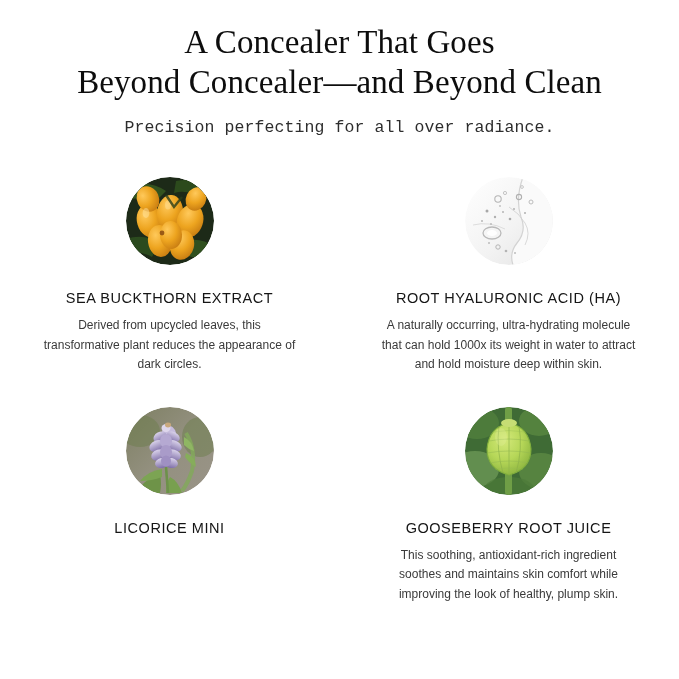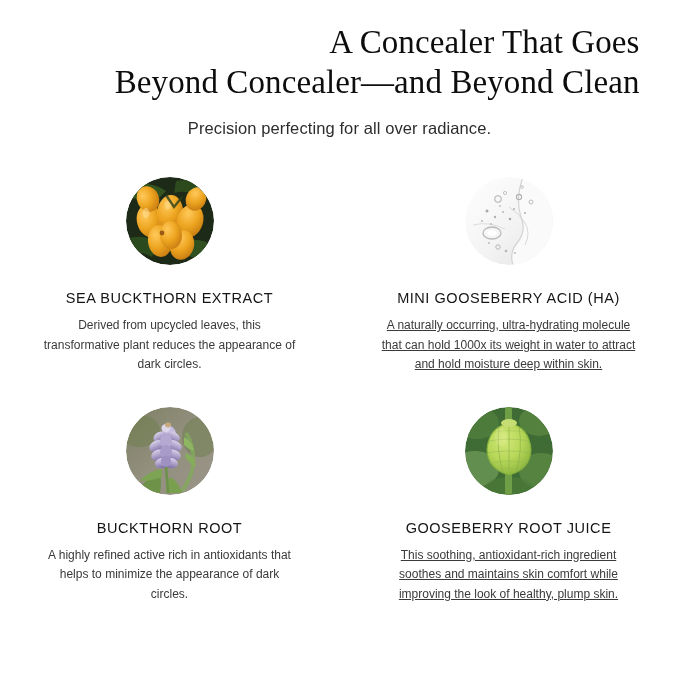--- a/index.html
+++ b/index.html
@@ -32,25 +32,24 @@
     font-size: 33px;
     line-height: 40px;
     letter-spacing: 0.1px;
     font-weight: 400;
     margin: 0 auto;
     width: 600px;
   }
   .headline .hl-line {
     display: block;
     white-space: nowrap;
-    text-align: right;
   }
   .subhead {
     margin: 15px auto 0 auto;
-    font-family: Liberation Sans, sans-serif;
+    font-family: Liberation Mono, monospace;
     font-size: 16.5px;
     line-height: 22px;
     color: #2d2d2d;
     font-weight: 400;
     letter-spacing: 0.1px;
     text-align: center;
   }
 
   
   .grid {
@@ -91,21 +90,21 @@
   .card-desc {
     margin-top: 9px;
     font-family: "Liberation Sans", sans-serif;
     font-size: 12px;
     line-height: 19.5px;
     color: #3a3a3a;
     text-align: center;
     font-weight: 400;
     max-width: 252px;
   }
-  .col2 .card-desc { max-width: 258px; text-decoration: underline; }
+  .col2 .card-desc { max-width: 258px; }
 </style>
 </head>
 <body>
 
 <div class="page">
 
   <div class="header">
     <h1 class="headline">
       <span class="hl-line">A Concealer That Goes</span>
       <span class="hl-line">Beyond Concealer—and Beyond Clean</span>
@@ -188,21 +187,21 @@
             <circle cx="49" cy="32" r="1" fill="#b2b2b2"></circle>
             <circle cx="60" cy="36" r="1.1" fill="#b6b6b6"></circle>
             <circle cx="33" cy="70" r="2.2" fill="none" stroke="#b4b4b4" stroke-width="1"></circle>
             <circle cx="41" cy="74" r="1.3" fill="#b4b4b4"></circle>
             <circle cx="50" cy="76" r="1" fill="#bcbcbc"></circle>
             <circle cx="24" cy="66" r="1" fill="#bdbdbd"></circle>
             <circle cx="57" cy="10" r="1.4" fill="none" stroke="#c2c2c2" stroke-width="0.9"></circle>
           </g>
         </svg>
       </div>
-      <div class="card-title">MINI GOOSEBERRY ACID (HA)</div>
+      <div class="card-title">ROOT HYALURONIC ACID (HA)</div>
       <div class="card-desc">A naturally occurring, ultra-hydrating molecule that can hold 1000x its weight in water to attract and hold moisture deep within skin.</div>
     </div>
 
     <div class="card col1">
       <div class="thumb">
         <svg viewBox="0 0 88 88" xmlns="http://www.w3.org/2000/svg" aria-hidden="true">
           <defs>
             <clipPath id="c3">
                 <circle cx="44" cy="44" r="44"></circle>
               </clipPath>
@@ -239,22 +238,21 @@
               <ellipse cx="45" cy="56" rx="7" ry="5" fill="url(#petal)" transform="rotate(12 45 56)"></ellipse>
               <ellipse cx="40" cy="34" rx="6" ry="7" fill="#b5a9d2"></ellipse>
               <ellipse cx="40" cy="45" rx="6" ry="7" fill="#a99bc9"></ellipse>
               <ellipse cx="40" cy="54" rx="5" ry="5.5" fill="#9f90c2"></ellipse>
               <ellipse cx="40" cy="21" rx="4.5" ry="4" fill="#ded7ec"></ellipse>
               <ellipse cx="42" cy="18" rx="3" ry="2.4" fill="#c9a97e"></ellipse>
             </g>
           </g>
         </svg>
       </div>
-      <div class="card-title">BUCKTHORN ROOT</div>
-      <div class="card-desc">A highly refined active rich in antioxidants that helps to minimize the appearance of dark circles.</div>
+      <div class="card-title">LICORICE MINI</div>
     </div>
 
     <div class="card col2">
       <div class="thumb">
         <svg viewBox="0 0 88 88" xmlns="http://www.w3.org/2000/svg" aria-hidden="true">
           <defs>
             <clipPath id="c4">
                 <circle cx="44" cy="44" r="44"></circle>
               </clipPath>
             <radialGradient id="husk" cx="40%" cy="32%" r="72%">

